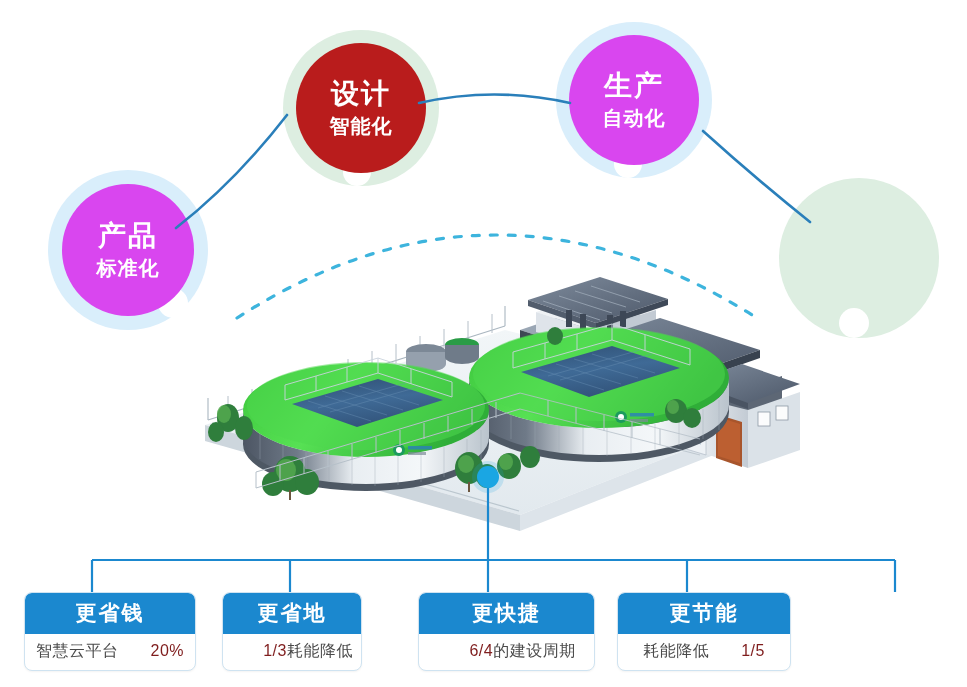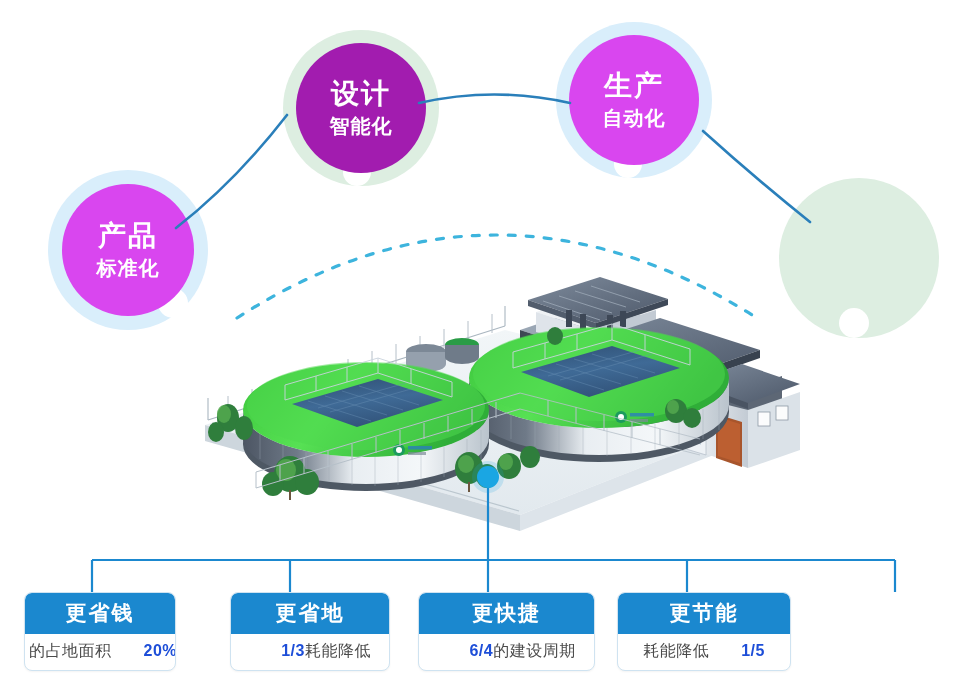--- a/index.html
+++ b/index.html
@@ -28,21 +28,21 @@
     display:flex;flex-direction:column;
     align-items:center;justify-content:center;
     color:#ffffff;text-align:center;line-height:1.12;
   }
   .disc .t1{font-size:28px;font-weight:bold;letter-spacing:2px;}
   .disc .t2{font-size:20px;font-weight:bold;letter-spacing:1px;margin-top:6px;}
 
   .node.blue .halo{background:#d9eefb;}
   .node.blue .disc{background:#d946ef;}
   .node.green .halo{background:#ddeee1;}
-  .node.green .disc{background:#a21caf;text-align:right;}
+  .node.green .disc{background:#b91c1c;text-align:right;}
 
   
   .notch{
     position:absolute;background:#ffffff;border-radius:50%;
   }
 
   
   .card{
     position:absolute;
     background:#ffffff;
@@ -63,21 +63,21 @@
     border-radius:6px 6px 0 0;
   }
   .card .body{
     text-align:center;
     font-size:16px;
     color:#4a4a4a;
     padding:7px 4px 8px 4px;
     white-space:nowrap;
     letter-spacing:0.5px;
   }
-  .card .body .hl{color:#1d4ed8;font-weight:bold;margin-left:32px;}
+  .card .body .hl{color:#7f1d1d;font-weight:normal;margin-left:32px;}
 </style>
 </head>
 <body>
 
 <div id="stage">
 
   <svg class="layer" id="lines" viewBox="0 0 967 687" width="967" height="687">
 
     <path d="M 176 228 Q 235 182 287 115" fill="none" stroke="#2a7fba" stroke-width="2.6" stroke-linecap="round"></path>
 
@@ -415,26 +415,26 @@
       <span class="t1">生产</span>
       <span class="t2">自动化</span>
     </div>
   </div>
 
   <div class="node green" style="left:779px;top:178px;width:160px;height:160px;">
     <div class="halo" style="left:0;top:0;width:160px;height:160px;"></div>
     <div class="notch" style="left:60px;top:130px;width:30px;height:30px;"></div>
   </div>
 
-  <div class="card" style="left:24px;top:592px;width:152px;">
+  <div class="card" style="left:24px;top:592px;width:172px;">
     <div class="head">更省钱</div>
-    <div class="body"><span>的占地面积</span><span class="hl">20%</span><span></span></div>
-  </div>
-
-  <div class="card" style="left:230px;top:592px;width:160px;">
+    <div class="body"><span>智慧云平台</span><span class="hl">20%</span><span></span></div>
+  </div>
+
+  <div class="card" style="left:222px;top:592px;width:140px;">
     <div class="head">更省地</div>
     <div class="body"><span></span><span class="hl">1/3</span><span>耗能降低</span></div>
   </div>
 
   <div class="card" style="left:418px;top:592px;width:177px;">
     <div class="head">更快捷</div>
     <div class="body"><span></span><span class="hl">6/4</span><span>的建设周期</span></div>
   </div>
 
   <div class="card" style="left:617px;top:592px;width:174px;">

